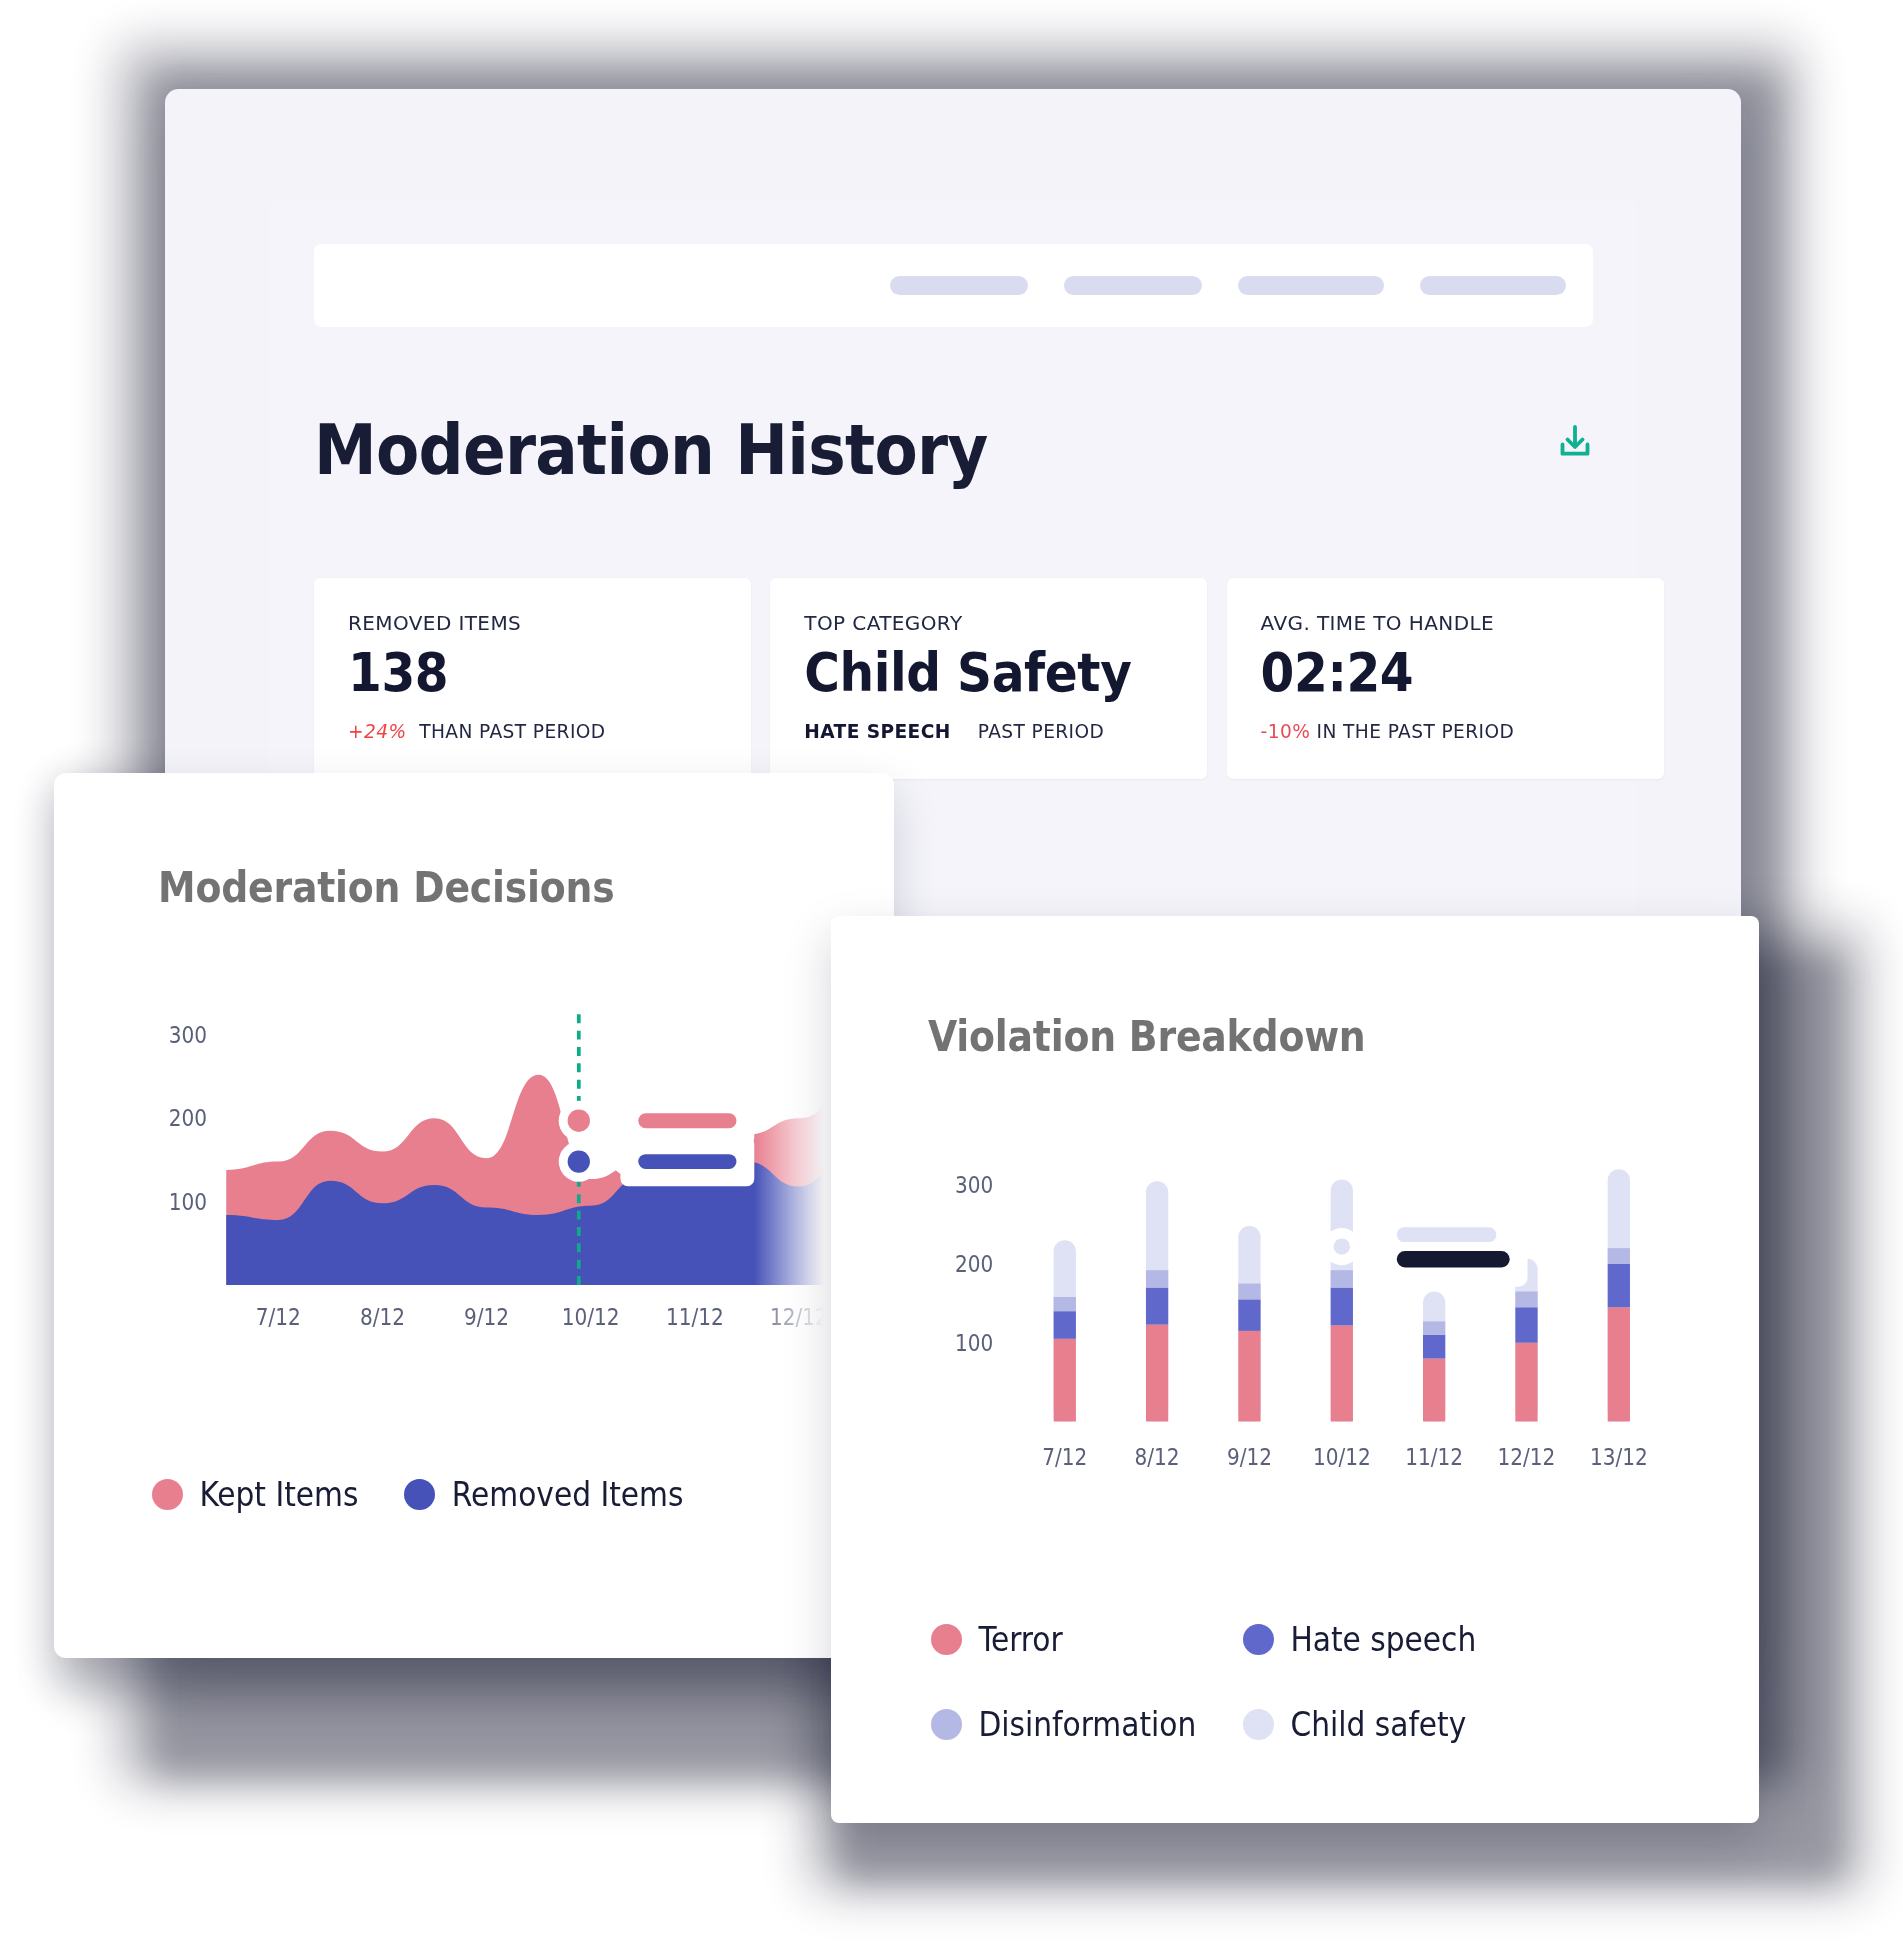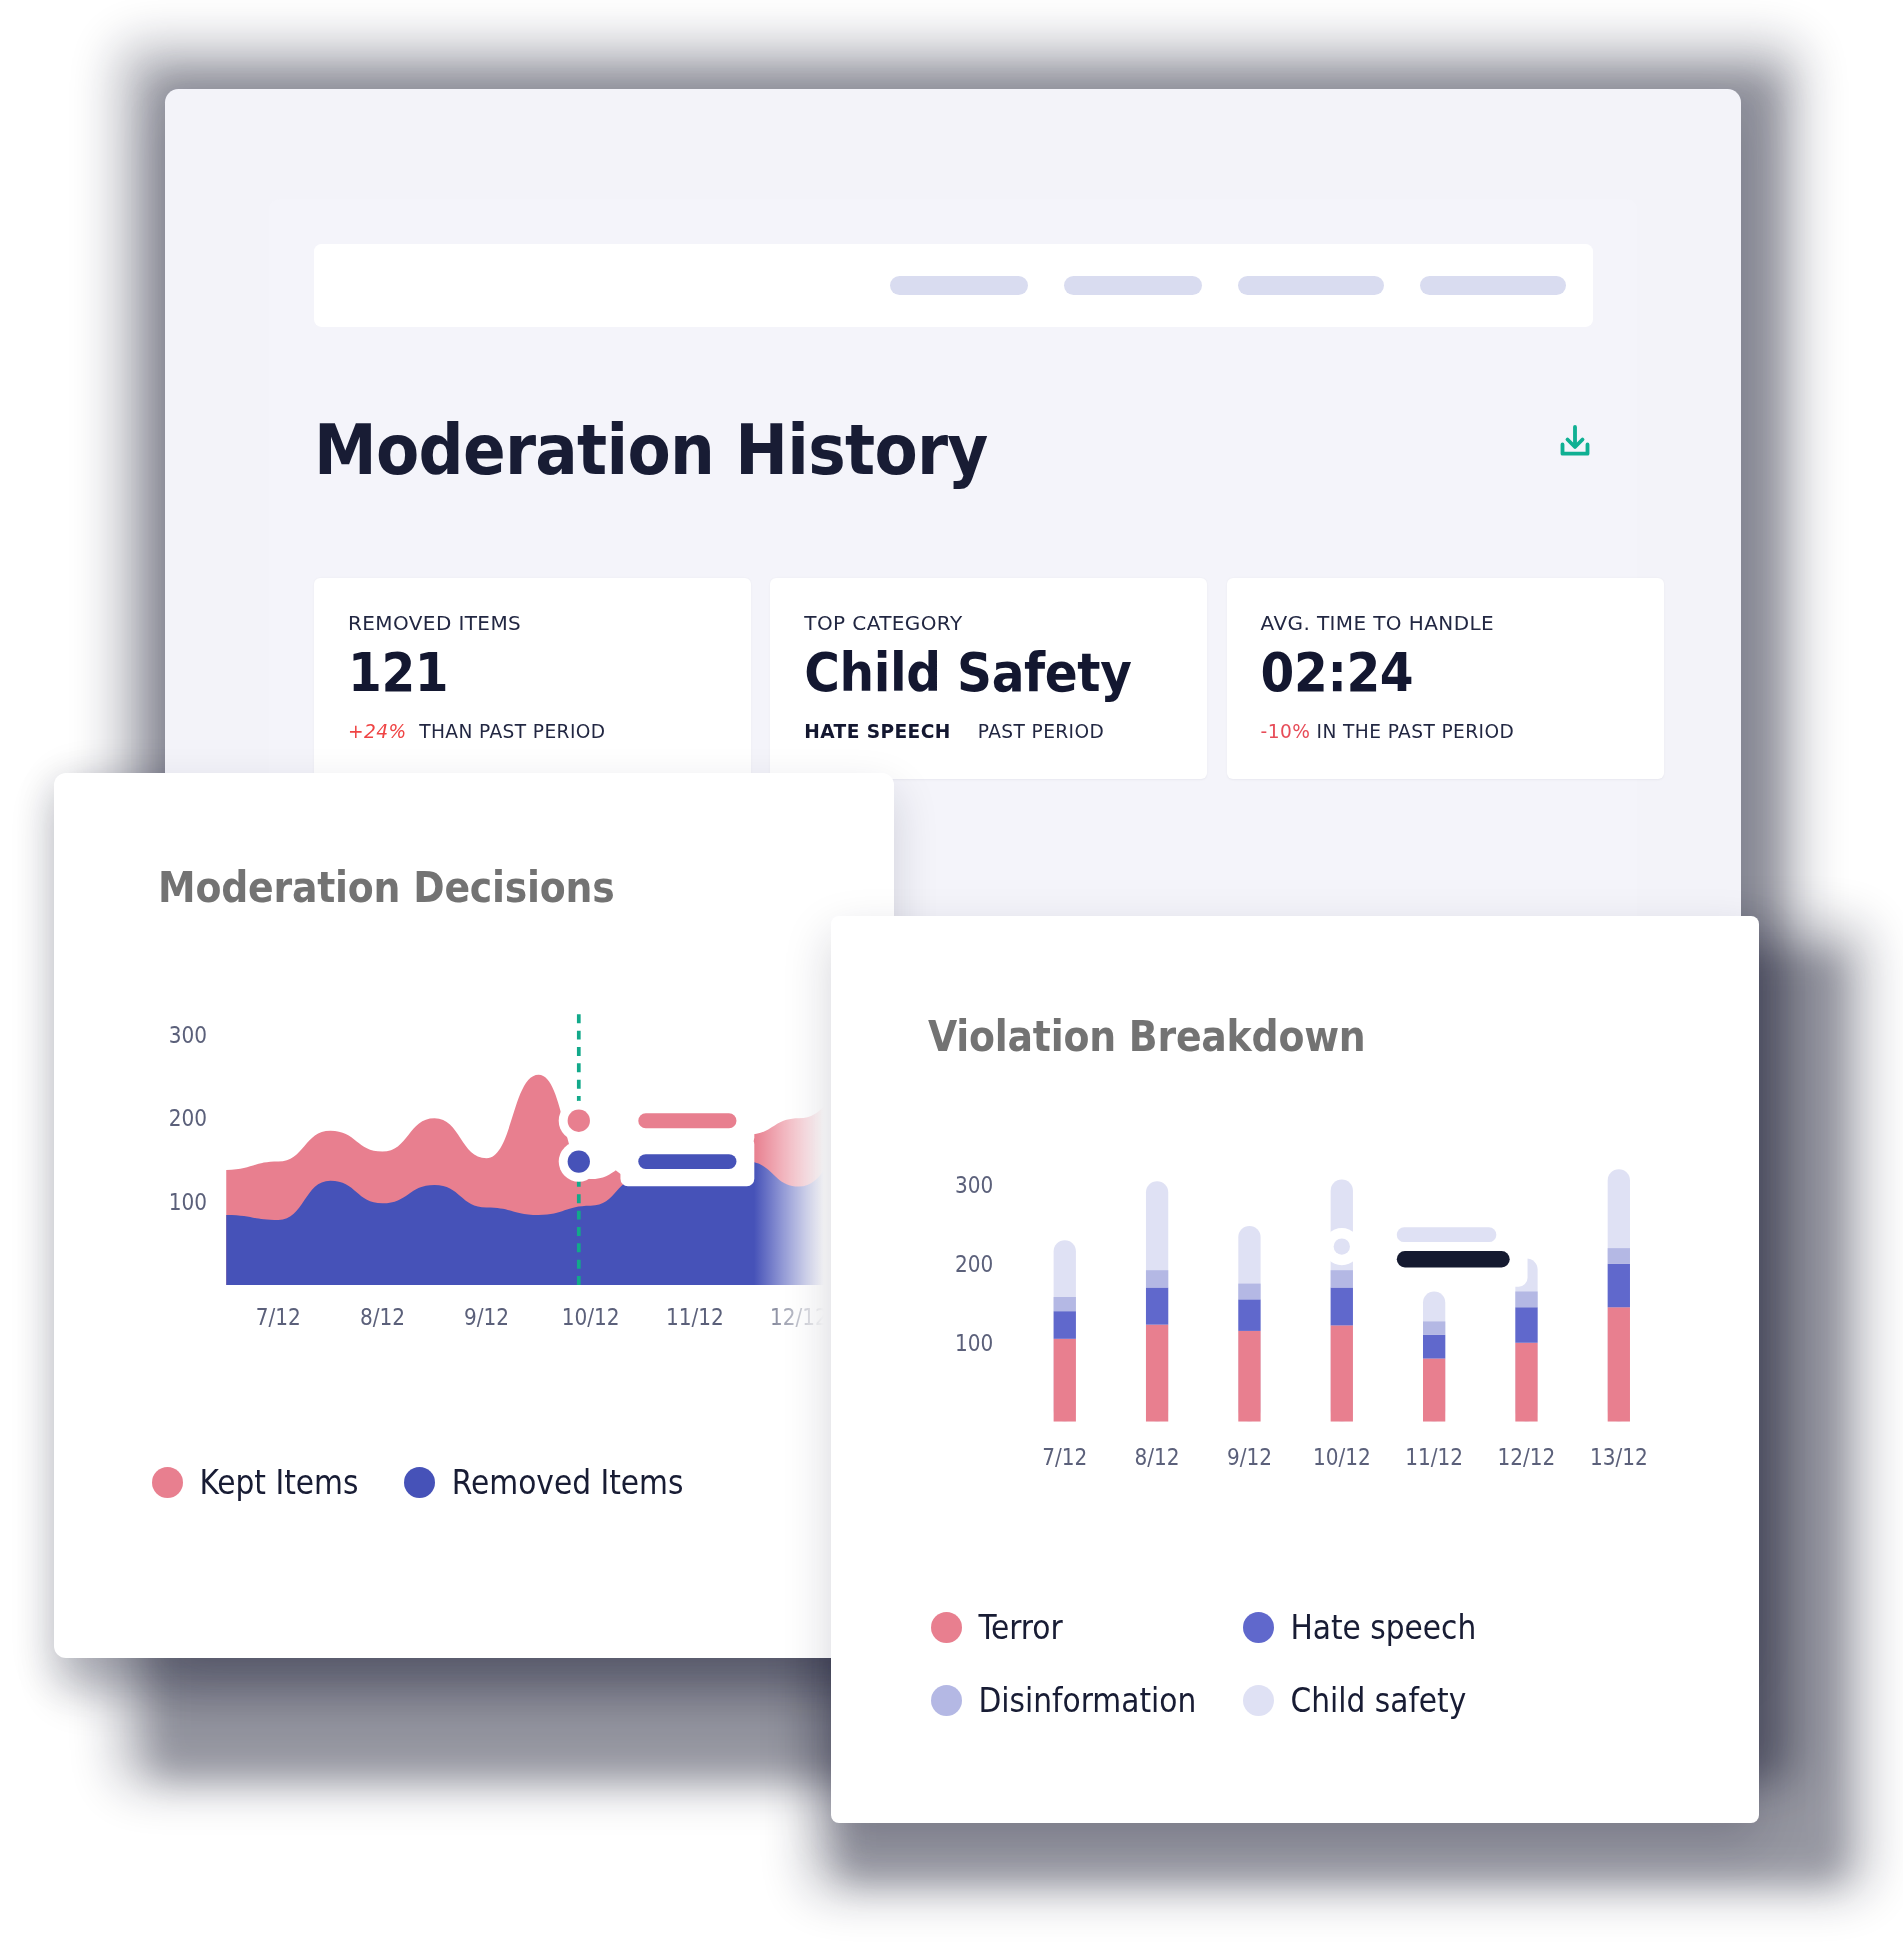--- a/index.html
+++ b/index.html
@@ -90,21 +90,21 @@
   }
   .chart-title {
     font-family: "DejaVu Sans Condensed", "Liberation Sans Narrow", "Liberation Sans", sans-serif;
     font-size: 42px; font-weight: 700; letter-spacing: -0.2px; color: #737373;
   }
   .dec-title { position: absolute; left: 58px; top: 54px; }
   .area-wrap { position: absolute; left: 37px; top: 171px; width: 714px; height: 372px; }
   .dec-legend {
     position: absolute; left: 52px; top: 654px; display: flex; align-items: center; gap: 46px;
   }
-  .legend-item { display: flex; align-items: center; gap: 16.4px; }
+  .legend-item { display: flex; align-items: center; gap: 16.4px; margin-top: 12px; }
   .legend-dot { width: 31px; height: 31px; border-radius: 50%; }
   .legend-text {
     font-family: "DejaVu Sans Condensed", "Liberation Sans Narrow", "Liberation Sans", sans-serif;
     font-size: 33px; color: #181c34;
   }
   .fade-right {
     position: absolute; right: 0; top: 0; width: 97px; height: 100%;
     background: linear-gradient(to right, rgba(255,255,255,0), #ffffff 72%);
     pointer-events: none;
   }
@@ -157,21 +157,21 @@
           <path d="M12 3v11"></path>
           <path d="M7.5 10.5 12 15l4.5-4.5"></path>
           <path d="M4.5 13.5V19h15v-5.5"></path>
         </svg>
       </div>
 
       <div class="cards">
 
         <div class="stat-card">
           <div class="stat-label">REMOVED ITEMS</div>
-          <div class="stat-value">121</div>
+          <div class="stat-value">138</div>
           <div class="stat-foot"><span class="delta-up">+24%</span>&nbsp;&nbsp;<span>THAN PAST PERIOD</span></div>
         </div>
 
         <div class="stat-card">
           <div class="stat-label">TOP CATEGORY</div>
           <div class="stat-value">Child Safety</div>
           <div class="stat-foot"><span class="bold-cat">HATE SPEECH</span><span>PAST PERIOD</span></div>
         </div>
 
         <div class="stat-card">

